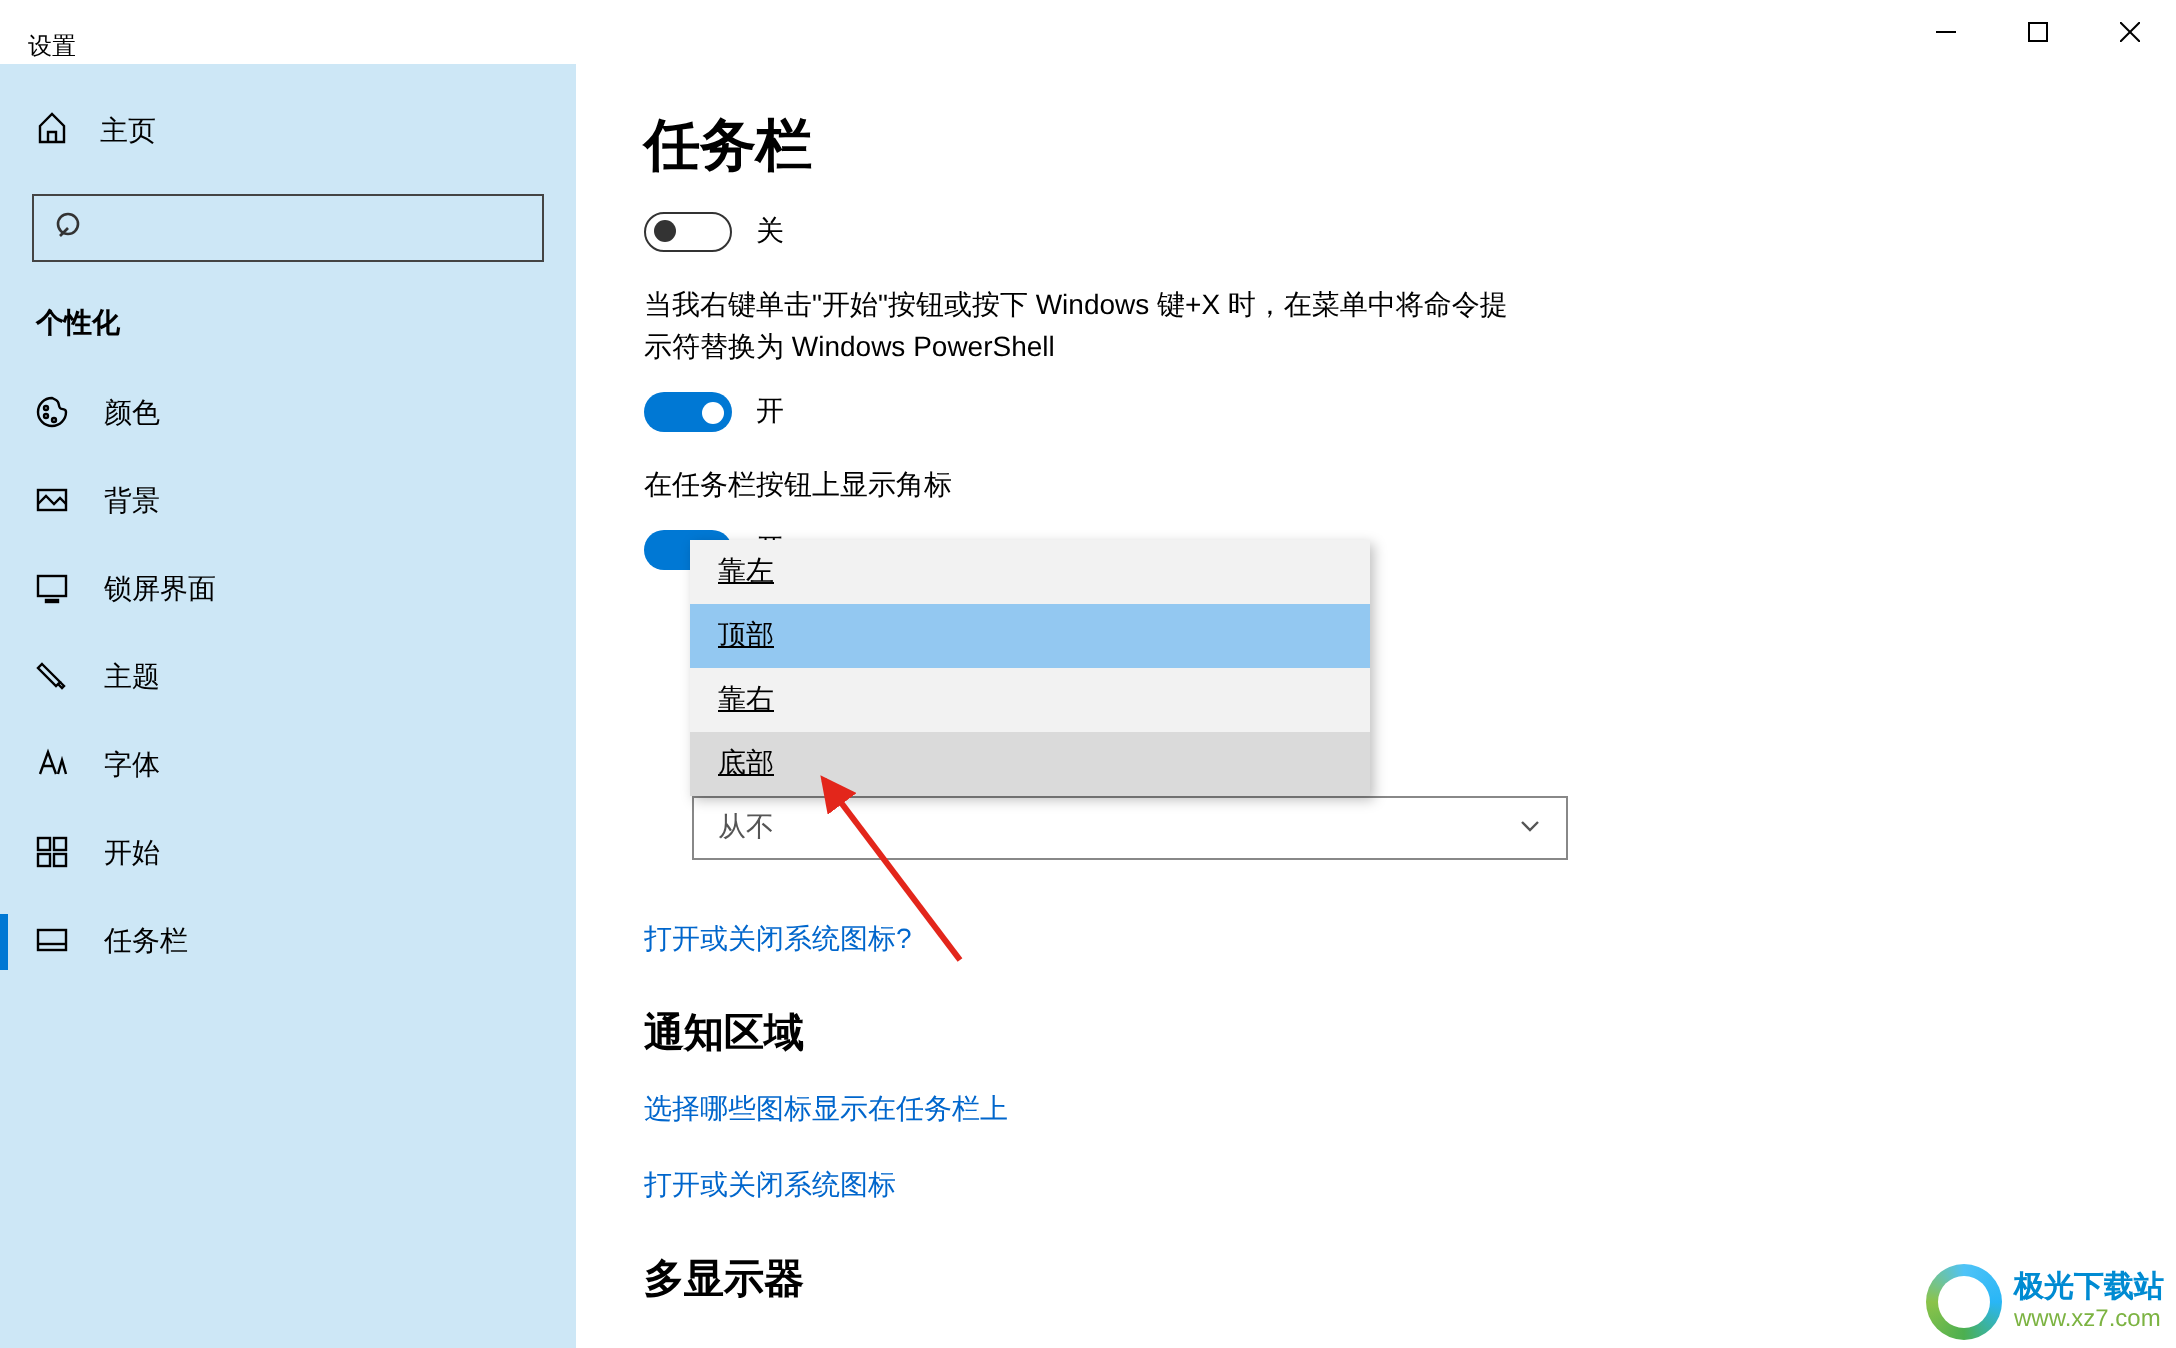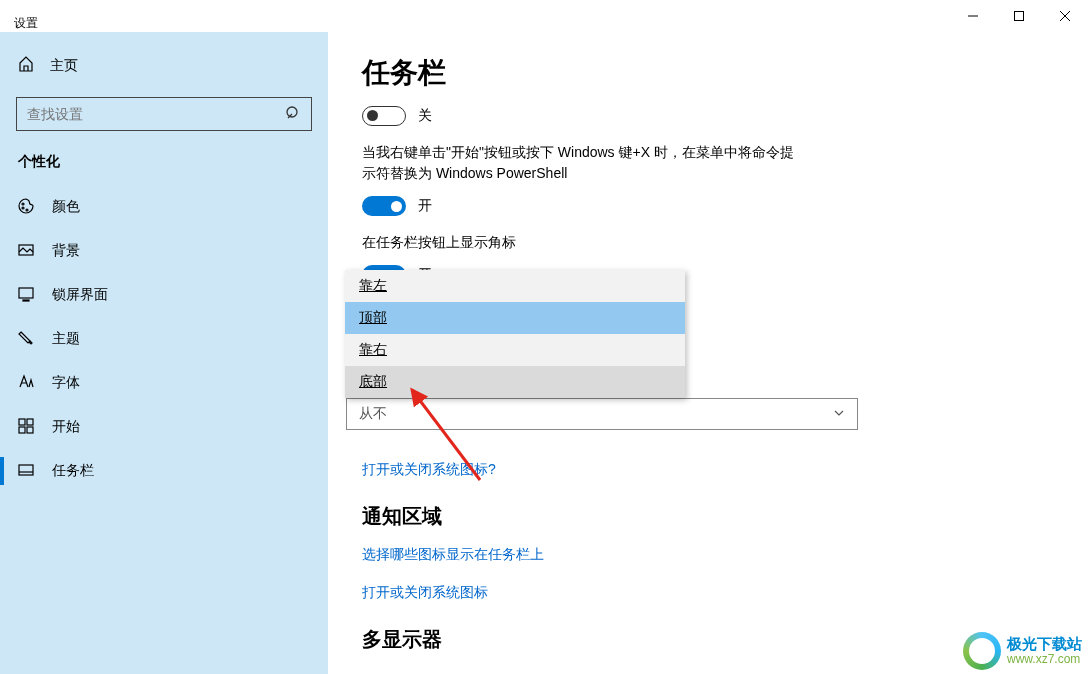--- a/index.html
+++ b/index.html
@@ -7,21 +7,21 @@
 
   
   .titlebar { height:32px; display:flex; align-items:flex-end; justify-content:space-between; padding-left:14px; font-size:12px; color:#000; }
   .winbtns { display:flex; height:32px; }
   .winbtn { width:46px; display:flex; align-items:center; justify-content:center; color:#000; }
   .winbtn svg { width:10px; height:10px; }
 
   .content { display:flex; height:calc(674px - 32px); }
 
   
-  .sidebar { width:328px; background:#CDE7F6; height:100%; padding-top:16px; }
+  .sidebar { width:288px; background:#CDE7F6; height:100%; padding-top:16px; }
   .home { display:flex; align-items:center; gap:16px; padding:8px 18px; font-size:14px; margin-bottom:14px; }
   .home svg { width:16px; height:16px; }
 
   .search { margin:0 16px 18px 16px; height:34px; border:1px solid #444; display:flex; align-items:center; padding:0 10px; justify-content:space-between; font-size:14px; }
   .search input { border:none; background:transparent; outline:none; font-size:14px; flex:1; color:#555; }
   .search svg { width:16px; height:16px; }
 
   .cat { padding:4px 18px 14px; font-size:14px; font-weight:600; }
 
   .navitem { display:flex; align-items:center; gap:18px; height:44px; padding:0 18px; font-size:14px; position:relative; }
@@ -37,21 +37,21 @@
   .toggle { width:44px; height:20px; border-radius:10px; position:relative; }
   .toggle.off { background:#fff; border:1px solid #333; }
   .toggle.off::after { content:""; position:absolute; width:11px; height:11px; border-radius:50%; background:#333; left:4px; top:3px; }
   .toggle.on { background:#0078D4; }
   .toggle.on::after { content:""; position:absolute; width:11px; height:11px; border-radius:50%; background:#fff; right:4px; top:4.5px; }
 
   .link { color:#0066CC; font-size:14px; margin-bottom:20px; display:block; }
   .h2 { font-size:20px; font-weight:600; margin:24px 0 16px; }
 
   
-  .selectbox { position:absolute; left:346px; top:398px; width:512px; height:32px; border:1px solid #888; display:flex; align-items:center; justify-content:space-between; padding:0 12px; font-size:14px; color:#555; }
+  .selectbox { position:absolute; left:346px; top:398px; width:438px; height:32px; border:1px solid #888; display:flex; align-items:center; justify-content:space-between; padding:0 12px; font-size:14px; color:#555; }
   .selectbox svg { width:12px; height:12px; }
 
   .dropdown { position:absolute; left:345px; top:270px; width:340px; background:#F2F2F2; box-shadow:2px 2px 6px rgba(0,0,0,0.25); }
   .ddopt { height:32px; display:flex; align-items:center; padding:0 14px; font-size:14px;text-decoration:underline; }
   .ddopt.highlight { background:#93C8F1; }
   .ddopt.hover { background:#DADADA; }
 
   
   .arrow { position:absolute; left:400px; top:370px; width:120px; height:120px; pointer-events:none; }
 
@@ -92,21 +92,20 @@
 
   <div class="sidebar">
     <div class="home">
       <span><svg viewBox="0 0 16 16" fill="none" stroke="#000" stroke-width="1.2">
             <path d="M2 7 L8 1 L14 7 V15 H2 Z"></path>
             <path d="M6 15 V10 H10 V15"></path>
           </svg></span>
       <span>主页</span>
     </div>
     <div class="search">
-      <input placeholder="查找设置" style="">
       <span><svg viewBox="0 0 16 16" fill="none" stroke="#333" stroke-width="1.3">
             <circle cx="7" cy="7" r="5"></circle>
             <line x1="11" y1="11" x2="3" y2="3" transform="rotate(90 7 7)" opacity="0"></line>
             <line x1="4" y1="12" x2="8" y2="8" transform="translate(-1,1)"></line>
           </svg></span>
     </div>
     <div class="cat">个性化</div>
 
     <div class="navitem">
       <span><svg viewBox="0 0 16 16" fill="none" stroke="#000" stroke-width="1.2">

